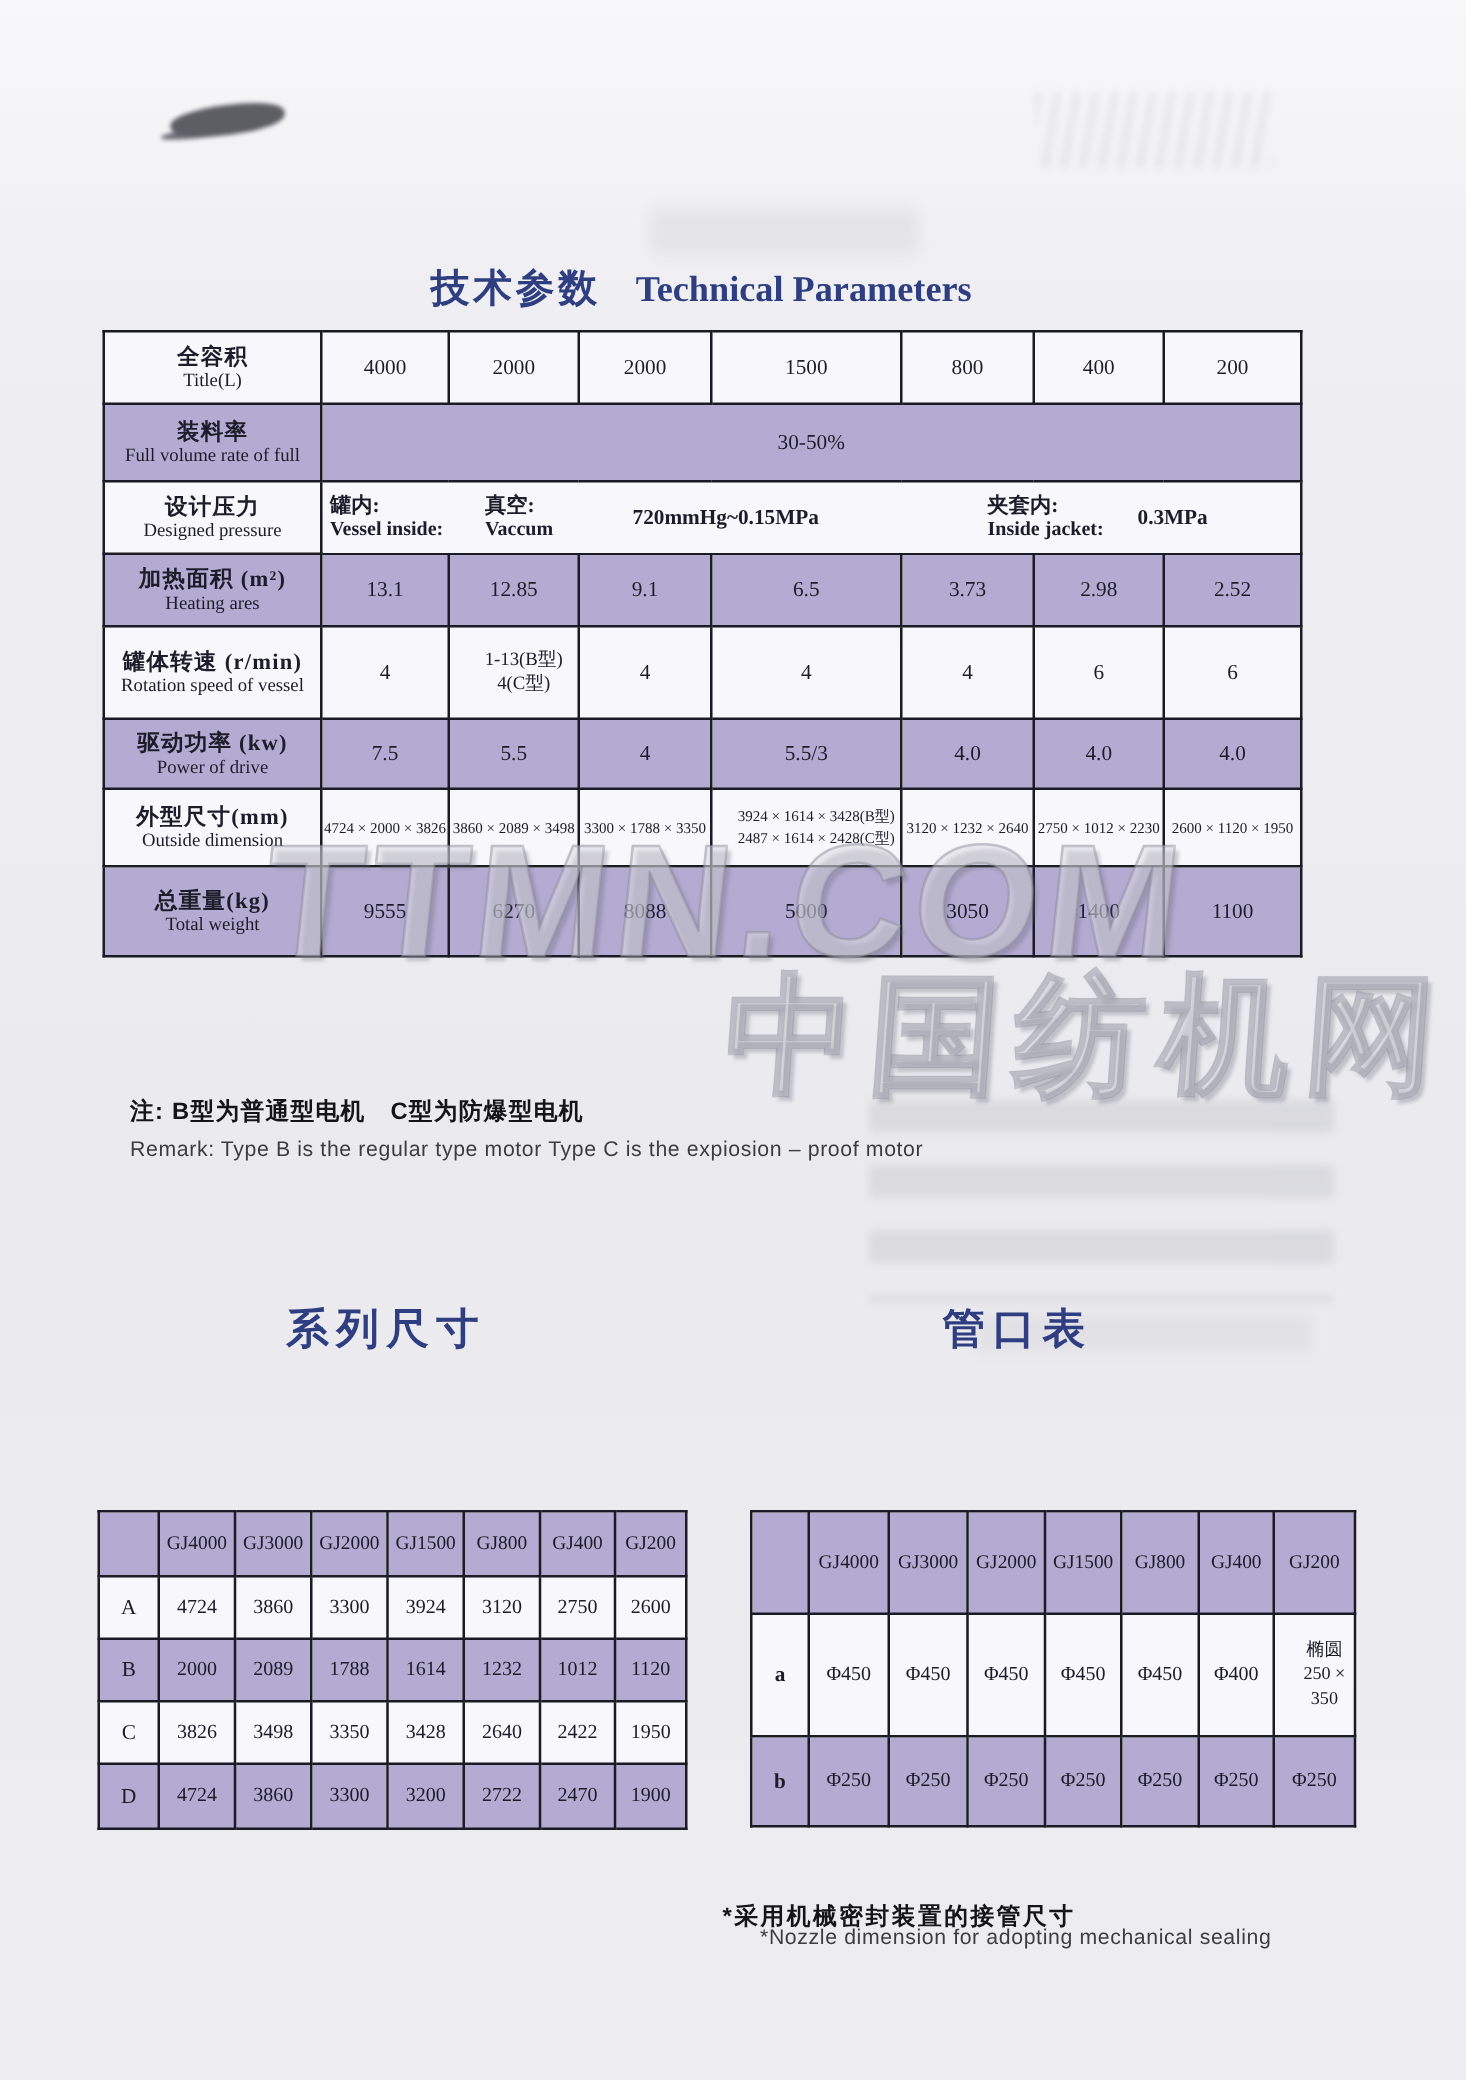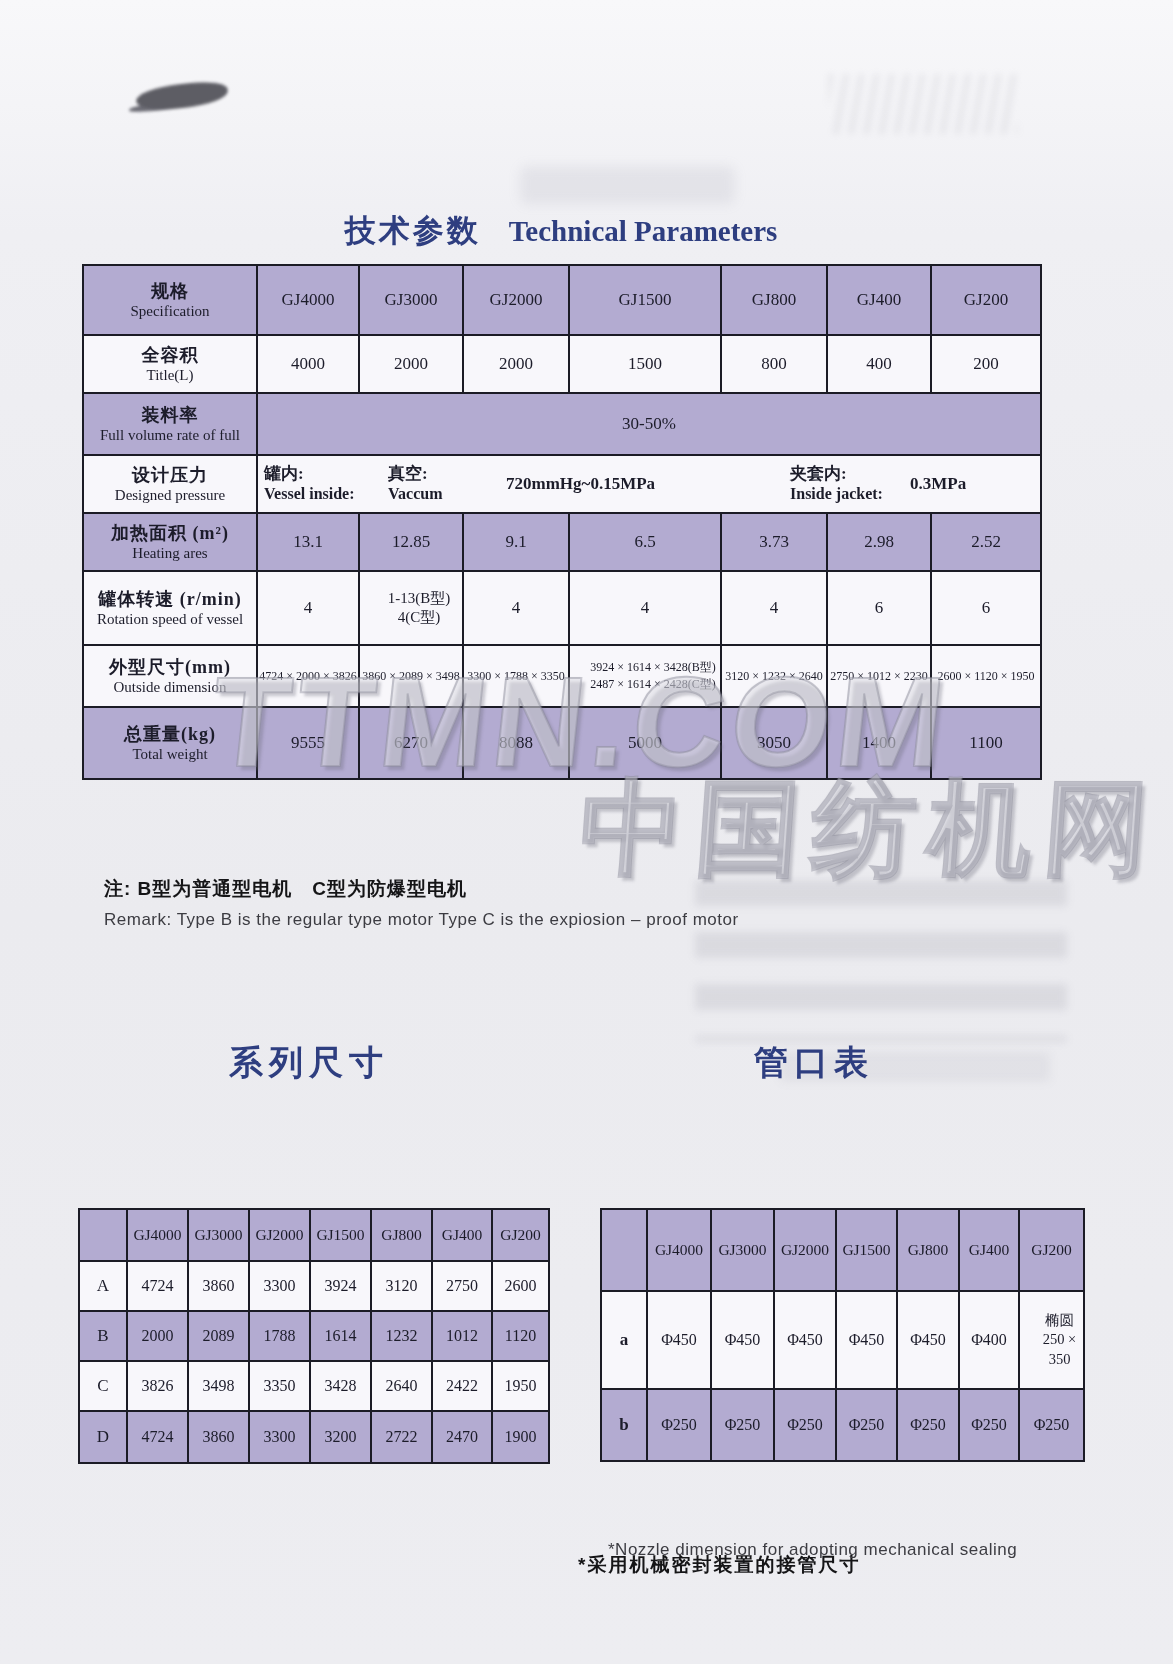--- a/index.html
+++ b/index.html
@@ -39,21 +39,21 @@
   .sec-title .zh { display:block; font-size:34px; font-weight:bold; letter-spacing:6px; }
   .sec-title .en { display:block; font-size:27px; font-weight:bold; margin-top:8px; }
   #title-series { left:70px;  top:1040px; width:478px; }
   #title-nozzle { left:575px; top:1040px; width:478px; }
 
   
   .note-zh { position:absolute; font-family:"Liberation Sans",sans-serif; font-weight:bold; font-size:19px; color:#151517; letter-spacing:1px; z-index:3; }
   .note-en { position:absolute; font-family:"Liberation Sans",sans-serif; font-size:17px; color:#3c3c42; letter-spacing:0.5px; z-index:3; }
   #remark-zh { left:104px; top:876px; }
   #remark-en { left:104px; top:910px; }
-  #nozzle-note-zh { left:578px; top:1552px; letter-spacing:2px; }
+  #nozzle-note-zh { left:578px; top:1520px; letter-spacing:2px; }
   #nozzle-note-en { left:608px; top:1540px; }
 
   
   .series { left:78px; top:1208px; width:470px; }
   .series td { font-size:16px; height:48px; }
   .series td.hd { font-size:15.5px; }
   .series td.rowlbl { font-size:17px; }
   .nozzle { left:600px; top:1208px; width:483px; }
   .nozzle td { font-size:16px; }
   .nozzle td.hd { font-size:15.5px; }
@@ -104,33 +104,20 @@
         <col style="width:174px">
         <col style="width:102px">
         <col style="width:104px">
         <col style="width:106px">
         <col style="width:152px">
         <col style="width:106px">
         <col style="width:104px">
         <col style="width:110px">
       </colgroup>
     <tbody>
-        <tr class="purple" style="height:70px">
-      <td class="lbl">
-        <div class="zh">规格</div>
-        <div class="en">Specification</div>
-      </td>
-      <td class="hd">GJ4000</td>
-      <td class="hd">GJ3000</td>
-      <td class="hd">GJ2000</td>
-      <td class="hd">GJ1500</td>
-      <td class="hd">GJ800</td>
-      <td class="hd">GJ400</td>
-      <td class="hd">GJ200</td>
-    </tr>
     <tr class="white" style="height:58px">
       <td class="lbl">
         <div class="zh">全容积</div>
         <div class="en">Title(L)</div>
       </td>
       <td>4000</td>
       <td>2000</td>
       <td>2000</td>
       <td>1500</td>
       <td>800</td>
@@ -186,20 +173,33 @@
       </td>
       <td>4</td>
       <td class="pre two">1-13(B型)
 4(C型)</td>
       <td>4</td>
       <td>4</td>
       <td>4</td>
       <td>6</td>
       <td>6</td>
     </tr>
+    <tr class="purple" style="height:56px">
+      <td class="lbl">
+        <div class="zh">驱动功率 (kw)</div>
+        <div class="en">Power of drive</div>
+      </td>
+      <td>7.5</td>
+      <td>5.5</td>
+      <td>4</td>
+      <td>5.5/3</td>
+      <td>4.0</td>
+      <td>4.0</td>
+      <td>4.0</td>
+    </tr>
     <tr class="white r-dim" style="height:62px">
       <td class="lbl">
         <div class="zh">外型尺寸(mm)</div>
         <div class="en">Outside dimension</div>
       </td>
       <td>4724 × 2000 × 3826</td>
       <td>3860 × 2089 × 3498</td>
       <td>3300 × 1788 × 3350</td>
       <td class="pre">3924 × 1614 × 3428(B型)
 2487 × 1614 × 2428(C型)</td>

